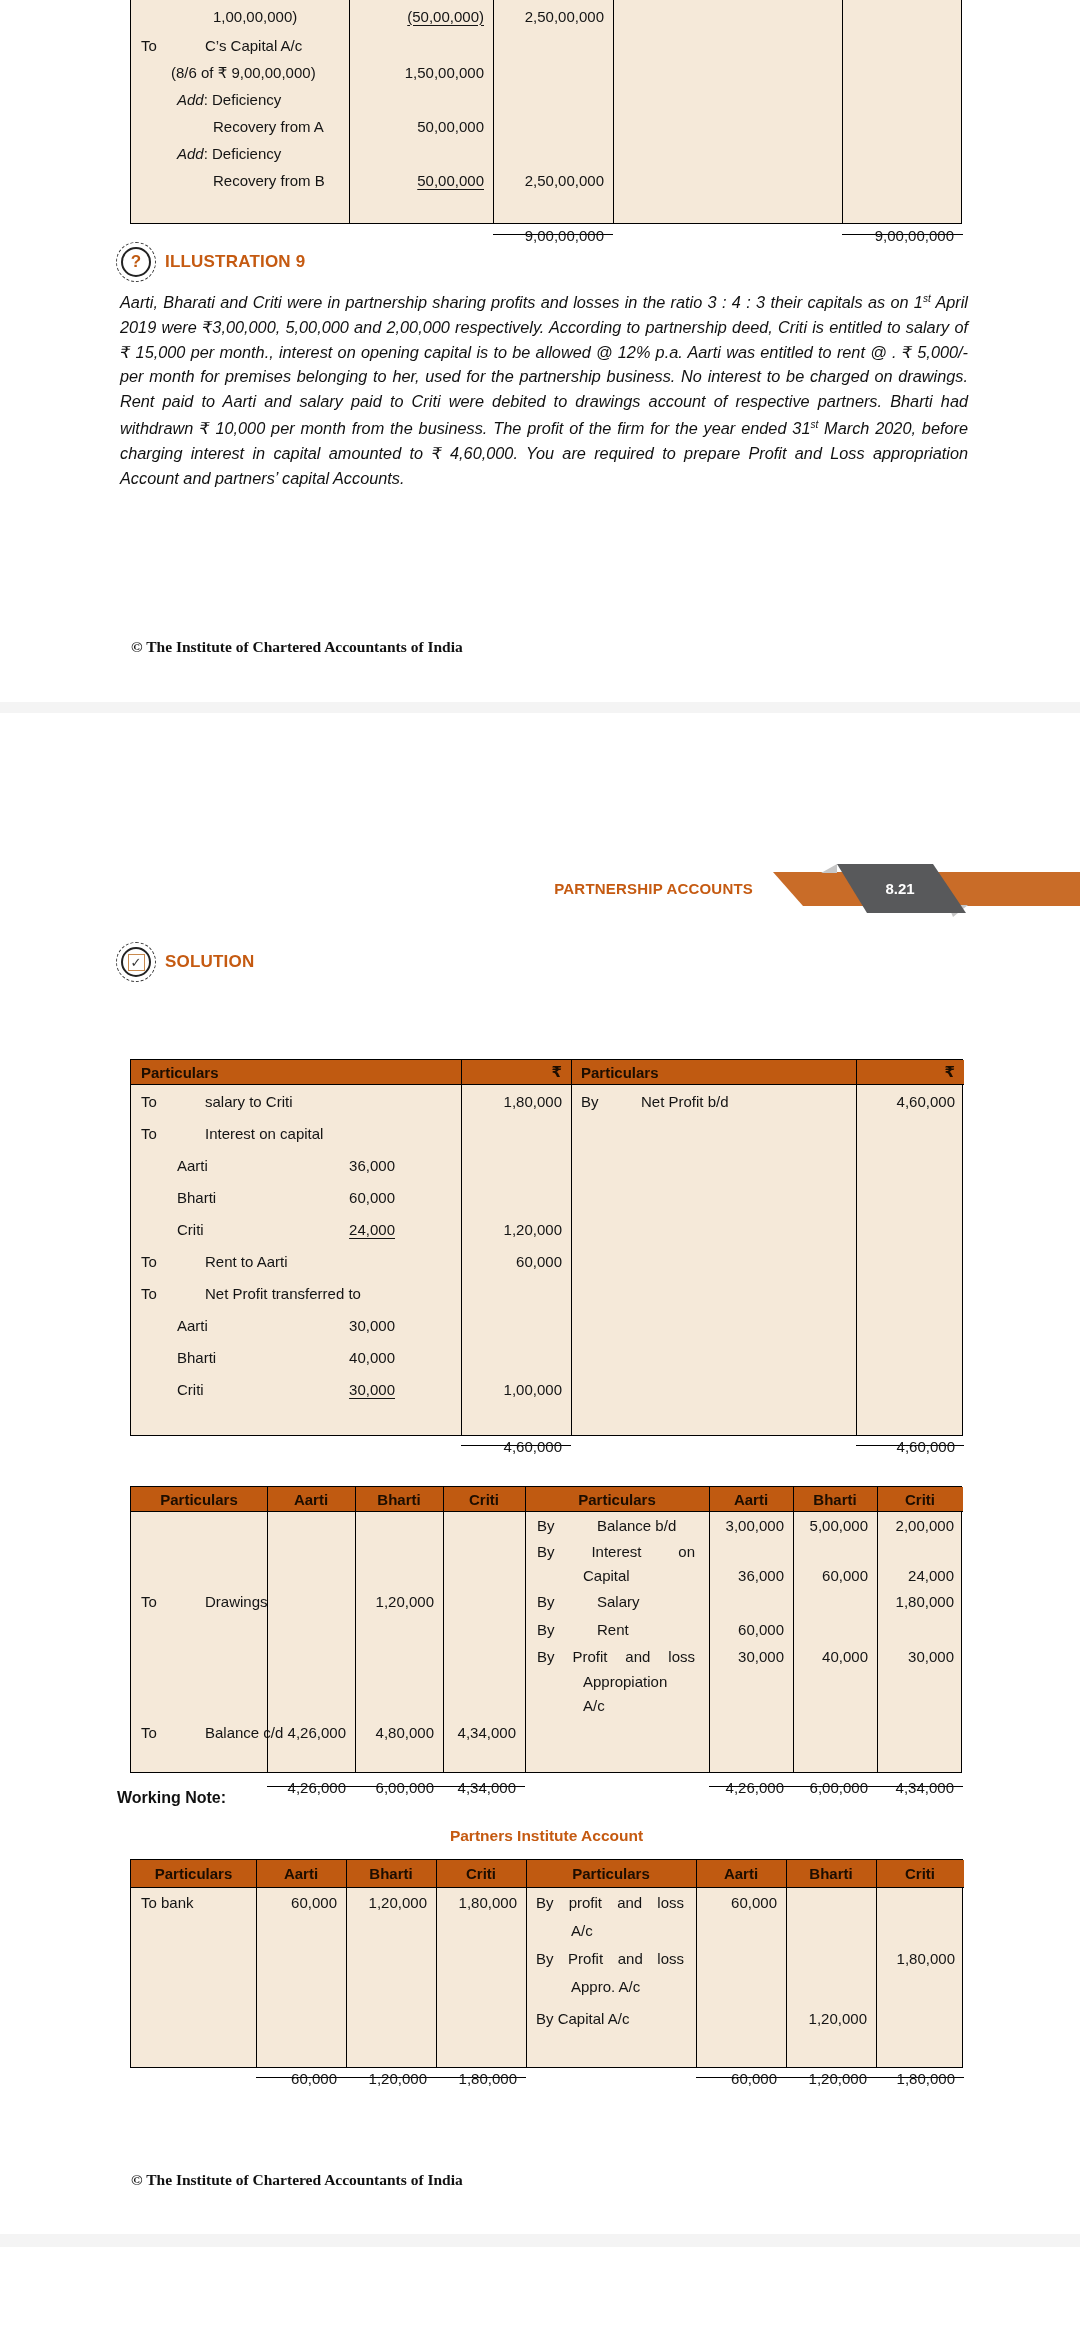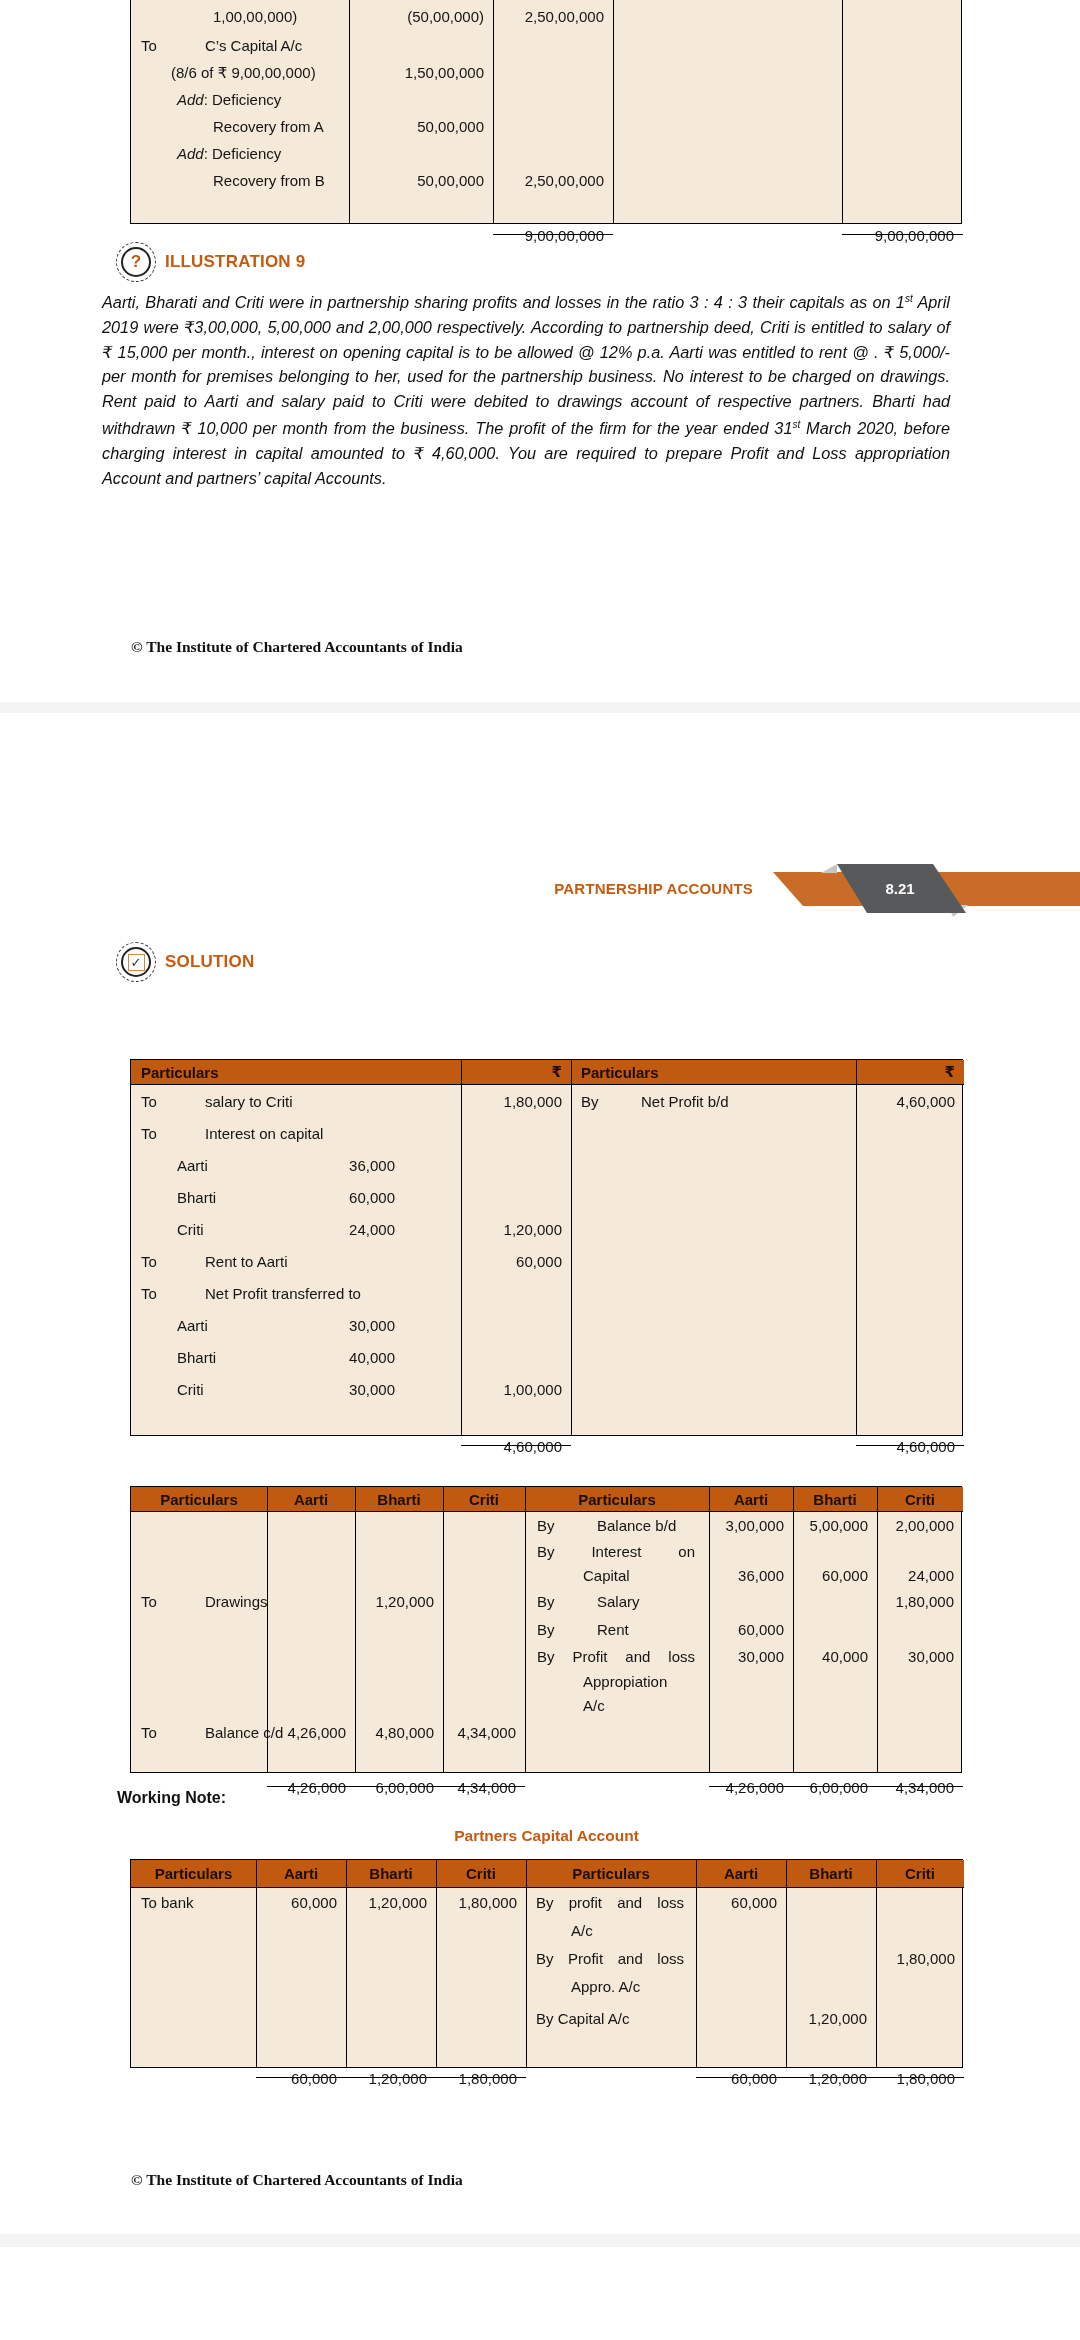--- a/index.html
+++ b/index.html
@@ -31,40 +31,40 @@
   .amt { justify-content:flex-end; padding-right:9px; }
   .hc  { background:#c05a11; font-weight:bold; color:#1c0d00; border-bottom:1.3px solid #000; }
   .hl  { padding-left:10px; }
   .hctr{ justify-content:center; }
   .pc  { padding-left:10px; }
   .pfx { flex:none; width:36px; }
   .pfxr{ flex:none; width:32px; }
   .nm  { flex:1;margin-left:28px; }
   .nm2 { flex:none; width:146px; }
   .sub { flex:none; width:72px; text-align:right; }
-  .ul  { text-underline-offset:3px; text-decoration-thickness:1.3px; }
+  .ul  { text-decoration:underline; text-underline-offset:3px; text-decoration-thickness:1.3px; }
   .bt  { border-top:1.3px solid #000;margin-top:40px; }
   .it  { font-style:italic; }
   .i40 { padding-left:40px; } .i46 { padding-left:46px; } .i82 { padding-left:82px; }
   .ind45 { padding-left:45px; } .ind58 { padding-left:58px; }
   .justline { display:block; flex:1; text-align:justify; text-align-last:justify; padding:0 12px 0 10px; }
   .justcap  { padding:0 14px 0 12px; }
 
   
   .badge-head { position:absolute; display:flex; align-items:center; gap:9px; }
   .ic-outer { width:40px; height:40px; border:1.7px dashed #3a3a3a; border-radius:50%;
               display:flex; align-items:center; justify-content:center; }
   .ic-inner { width:30px; height:30px; border:2.6px solid #222; border-radius:50%;
               display:flex; align-items:center; justify-content:center;
               font-weight:bold; color:#c05a11; font-size:17px; }
   .sol-box  { width:17px; height:17px; border:1.5px solid #c98a4e; display:flex; align-items:center;
               justify-content:center; font-size:13px; color:#333; font-weight:bold; }
   .badge-label { font-size:17px; font-weight:bold; color:#c55a11; letter-spacing:0.2px; }
 
-  .para { position:absolute; left:102px; top:287px; width:848px; font-style:italic;
+  .para { position:absolute; left:120px; top:287px; width:848px; font-style:italic;
           font-size:16.3px; line-height:24.6px; text-align:justify; color:#111; }
   .para sup { font-size:10px; }
 
   .cp { position:absolute; left:131px; font-family:"Liberation Serif","DejaVu Serif",serif;
         font-weight:bold; font-size:15.5px; color:#111; }
   .cp1 { top:638px; } .cp2 { top:2171px; }
 
   .ribbon-band { position:absolute; left:770px; top:872px; width:310px; height:34px; background:#c96c28;
                  clip-path:polygon(3px 0,100% 0,100% 100%,33px 100%); }
   .rb-sh1 { position:absolute; left:821px; top:864px; width:16px; height:9px; background:#c6c6c6;
@@ -306,21 +306,21 @@
     <i class="vl" style="left:136px"></i>
     <i class="vl" style="left:224px"></i>
     <i class="vl" style="left:312px"></i>
     <i class="vl" style="left:394px"></i>
     <i class="vl" style="left:578px"></i>
     <i class="vl" style="left:662px"></i>
     <i class="vl" style="left:746px"></i>
   </div>
 
   <div class="wn">Working Note:</div>
-  <div class="ctr t-drw">Partners Capital Account</div>
+  <div class="ctr t-drw">Partners Institute Account</div>
 
   <div class="tbl tbl-drw">
     <div class="c hc hctr" style="grid-area:1/1">Particulars</div>
     <div class="c hc hctr" style="grid-area:1/2">Aarti</div>
     <div class="c hc hctr" style="grid-area:1/3">Bharti</div>
     <div class="c hc hctr" style="grid-area:1/4">Criti</div>
     <div class="c hc hctr" style="grid-area:1/5">Particulars</div>
     <div class="c hc hctr" style="grid-area:1/6">Aarti</div>
     <div class="c hc hctr" style="grid-area:1/7">Bharti</div>
     <div class="c hc hctr" style="grid-area:1/8">Criti</div>

